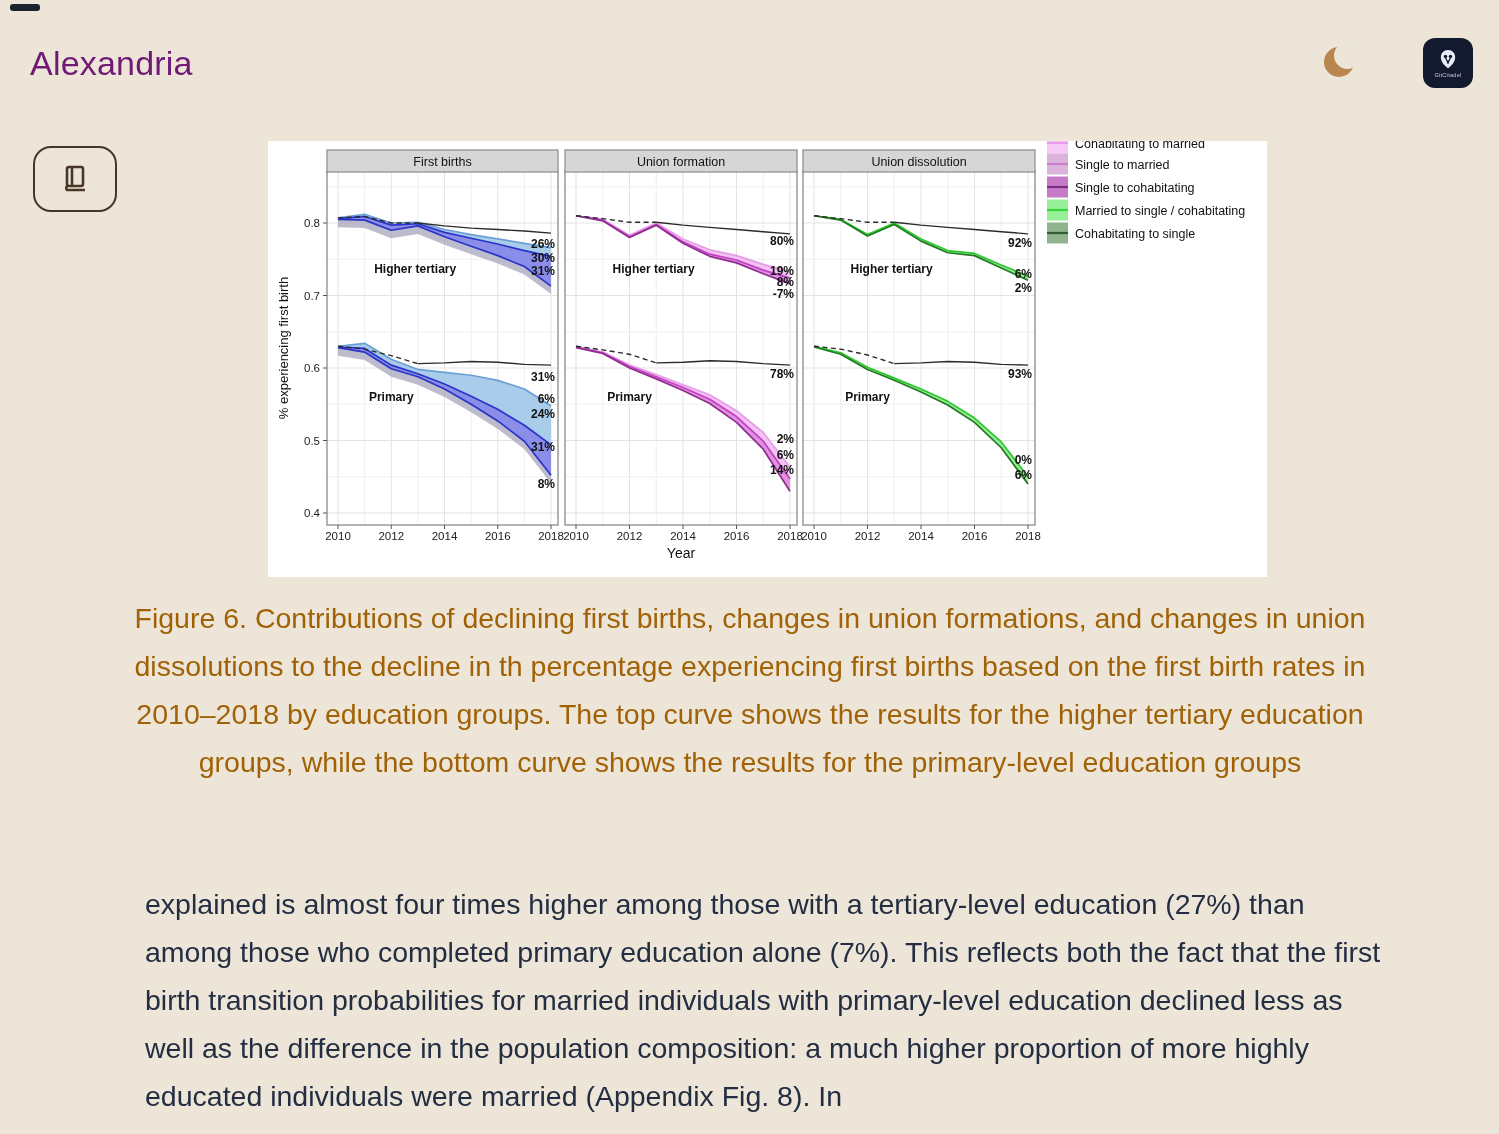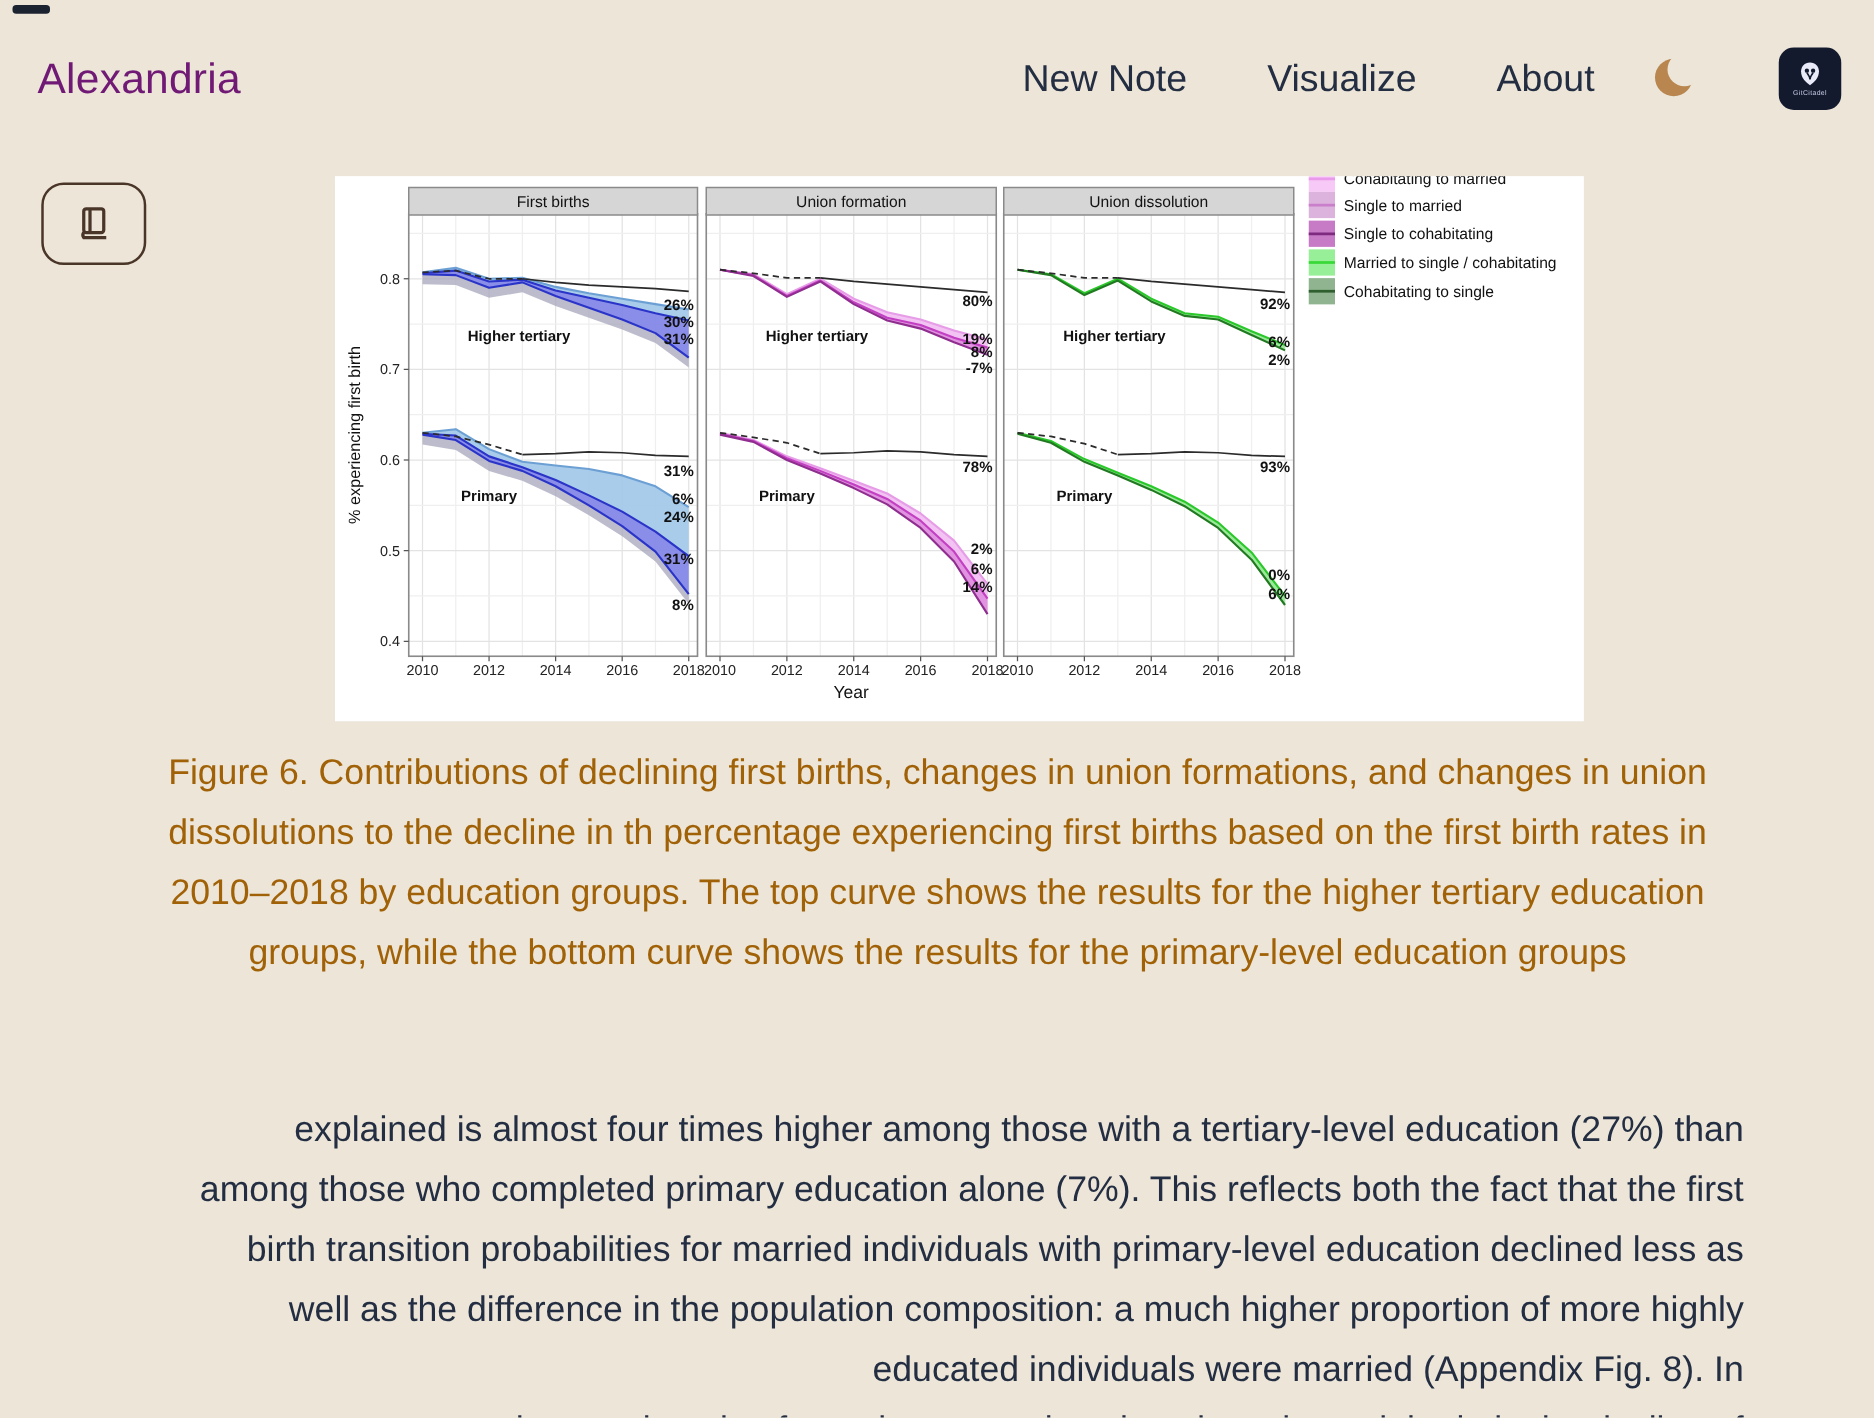--- a/index.html
+++ b/index.html
@@ -19,36 +19,31 @@
   .badge{position:absolute;left:1423px;top:38px;width:50px;height:50px;background:#141a2e;border-radius:12px;display:flex;flex-direction:column;align-items:center;justify-content:center;cursor:pointer;}
   .badge .blabel{font-size:5.5px;color:#c9cfe8;margin-top:1px;letter-spacing:0.3px;}
 
   .reader-btn{position:absolute;left:33px;top:146px;width:84px;height:66px;border:2.5px solid #4a3629;border-radius:18px;background:transparent;cursor:pointer;display:flex;align-items:center;justify-content:center;padding:0;}
 
   .fig{position:absolute;left:268px;top:141px;width:999px;height:436px;background:#ffffff;margin:0;}
   .fig svg{display:block;}
 
   .caption{position:absolute;left:110px;top:594px;width:1280px;margin:0;text-align:center;font-size:28.5px;line-height:48px;color:#a16207;}
   .article{position:absolute;left:145px;top:880px;width:1250px;font-size:28.5px;line-height:48px;color:#242e42;}
-  .article p{margin:0;text-align:right;}
+  .article p{margin:0;}
 </style>
 </head>
 <body>
 
 <div id="page">
 
   <div class="top-dash"></div>
 
   <div class="brand">Alexandria</div>
 
-  <nav class="nav">
-    <a>New Note</a>
-    <a>Visualize</a>
-    <a>About</a>
-  </nav>
 
   <button class="moon-btn" title="">
     <span class="crescent"></span>
   </button>
 
   <div class="badge">
     <svg width="26" height="22" viewBox="0 0 28 24">
       <path d="M14 1 C9.2 1 6.2 4.8 6.2 8.8 c0 6 4.2 9.6 7.8 12.2 c3.6-2.6 7.8-6.2 7.8-12.2 C21.8 4.8 18.8 1 14 1 z" fill="#e9ecf8"></path>
       <circle cx="11.3" cy="8.2" r="1.9" fill="#141a2e"></circle>
       <circle cx="16.7" cy="8.2" r="1.9" fill="#141a2e"></circle>

